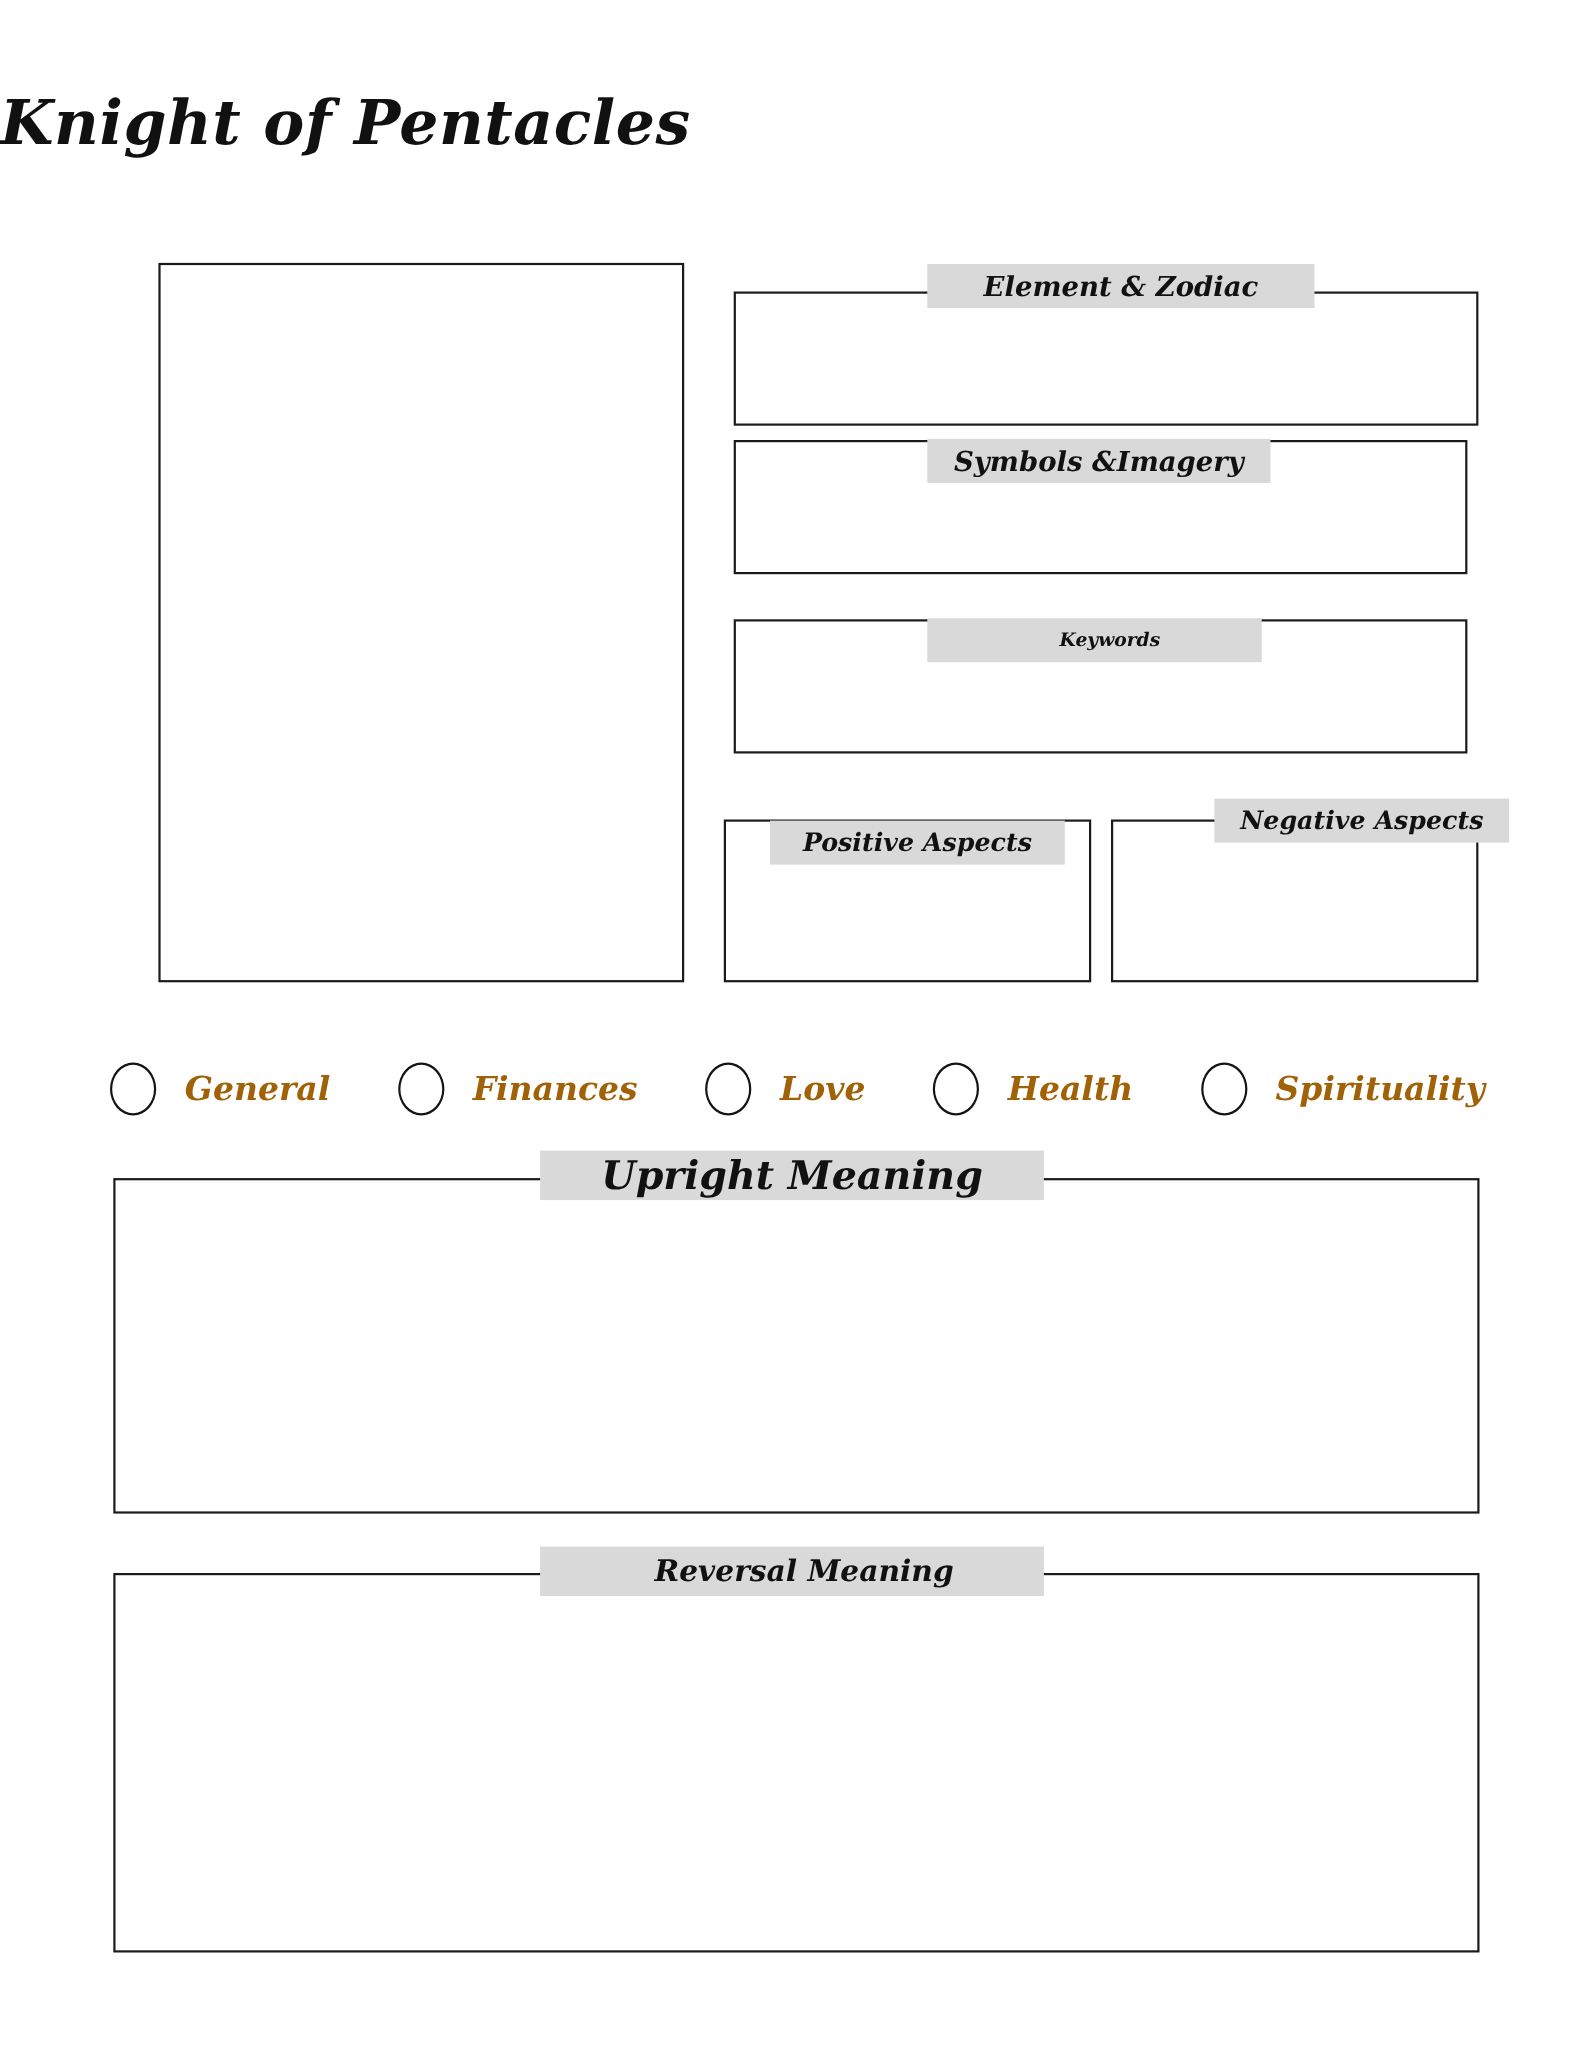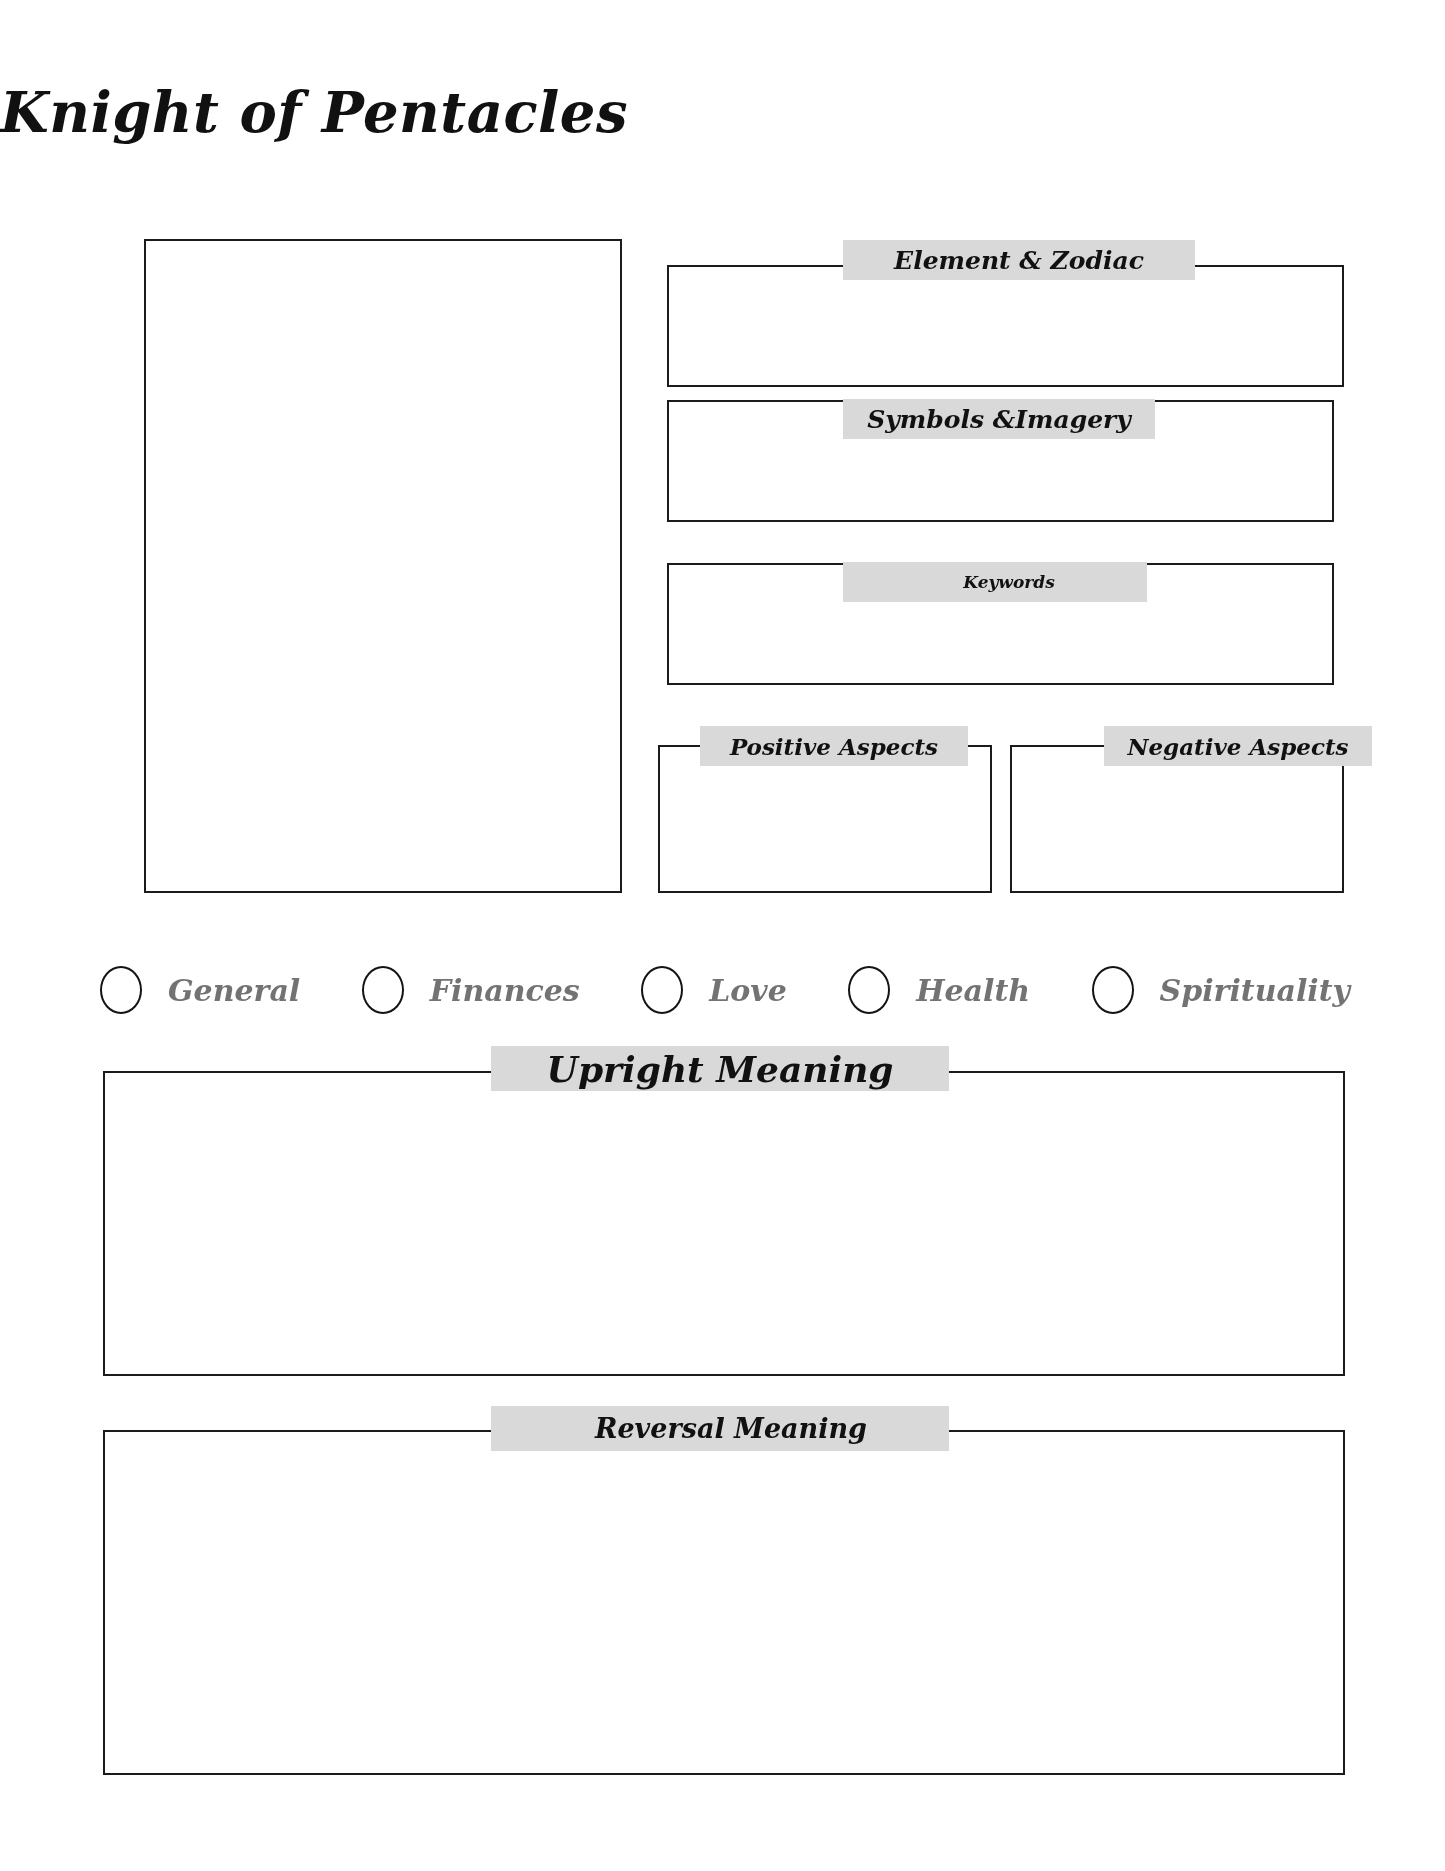--- a/index.html
+++ b/index.html
@@ -112,21 +112,21 @@
   }
 
   #positive-aspects-box {
     left: 658px;
     top: 745px;
     width: 334px;
     height: 148px;
   }
   #positive-aspects-caption {
     left: 700px;
-    top: 726px;
+    top: 746px;
     width: 268px;
     height: 40px;
     font-size: 23px;
   }
 
   #negative-aspects-box {
     left: 1010px;
     top: 745px;
     width: 334px;
     height: 148px;
@@ -162,21 +162,21 @@
     background: #ffffff;
     box-sizing: border-box;
     flex: 0 0 auto;
   }
   .cat-label {
     margin-left: 26px;
     font-family: "DejaVu Serif", "Liberation Serif", serif;
     font-style: italic;
     font-weight: 700;
     font-size: 30px;
-    color: #737373;
+    color: #a16207;
     white-space: nowrap;
   }
   .cat-gap { flex: 1 1 auto; }
 
   
   #upright-meaning-box {
     left: 103px;
     top: 1071px;
     width: 1242px;
     height: 305px;

